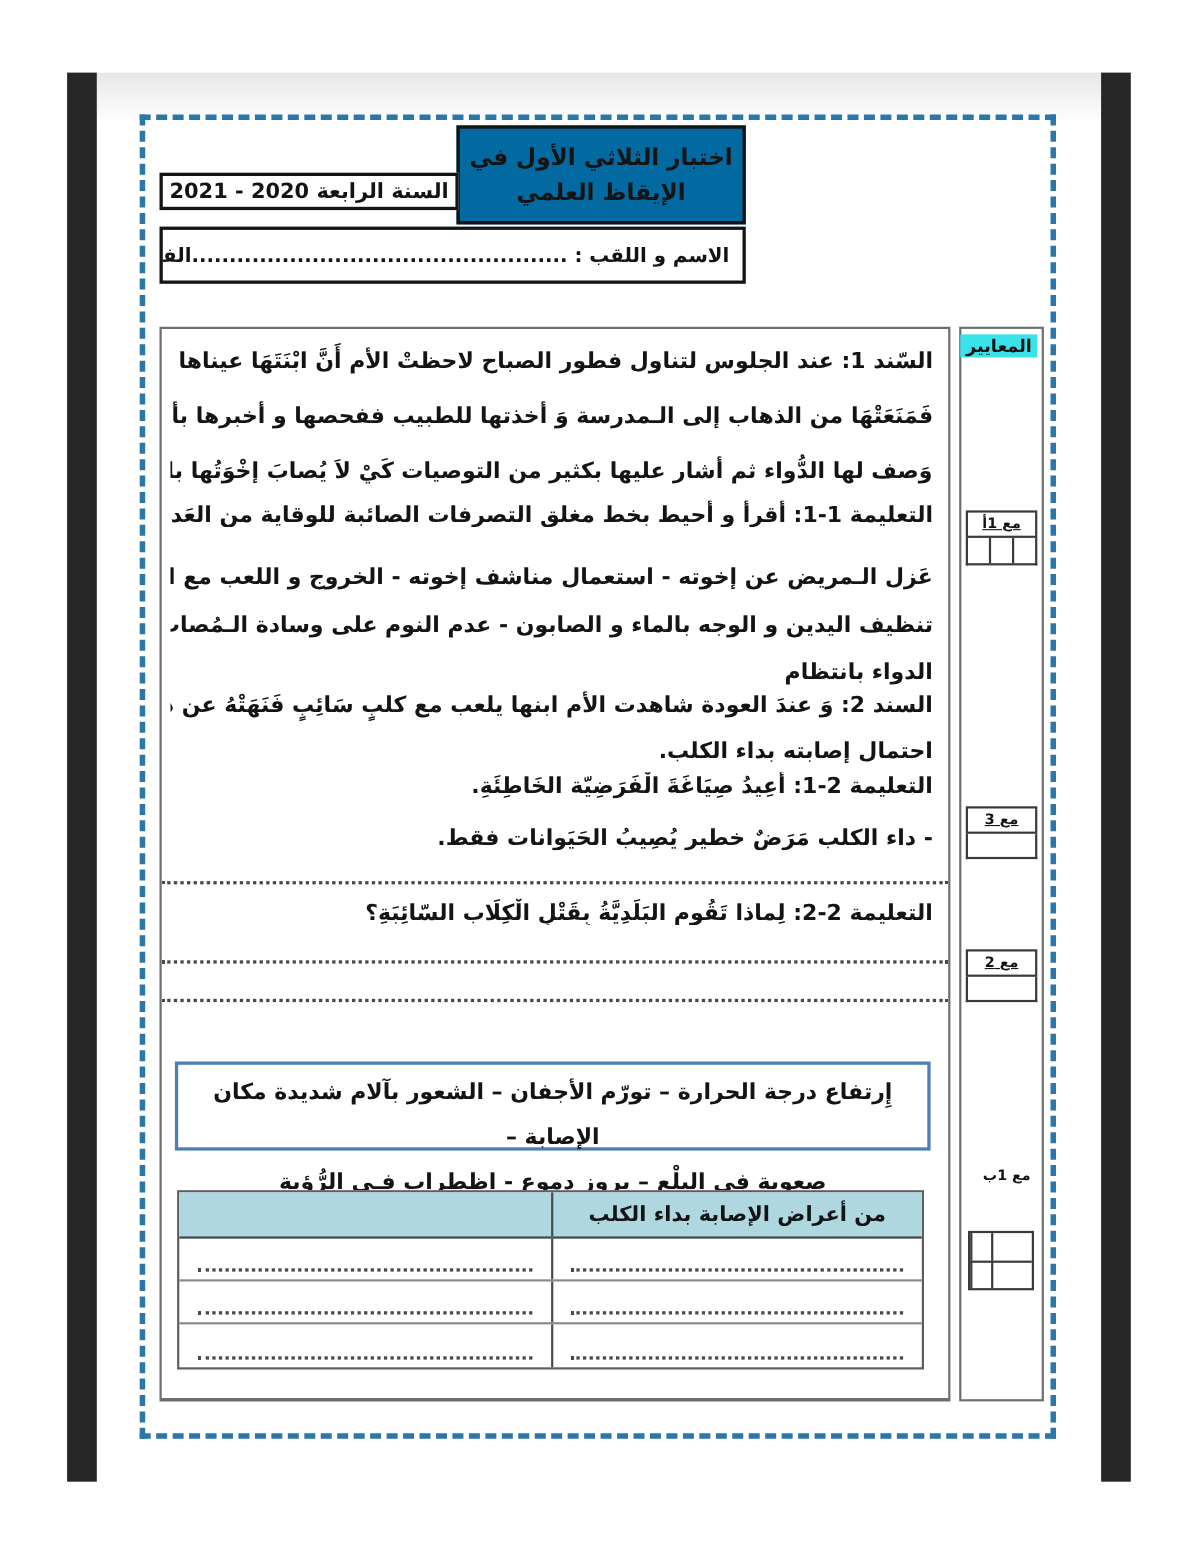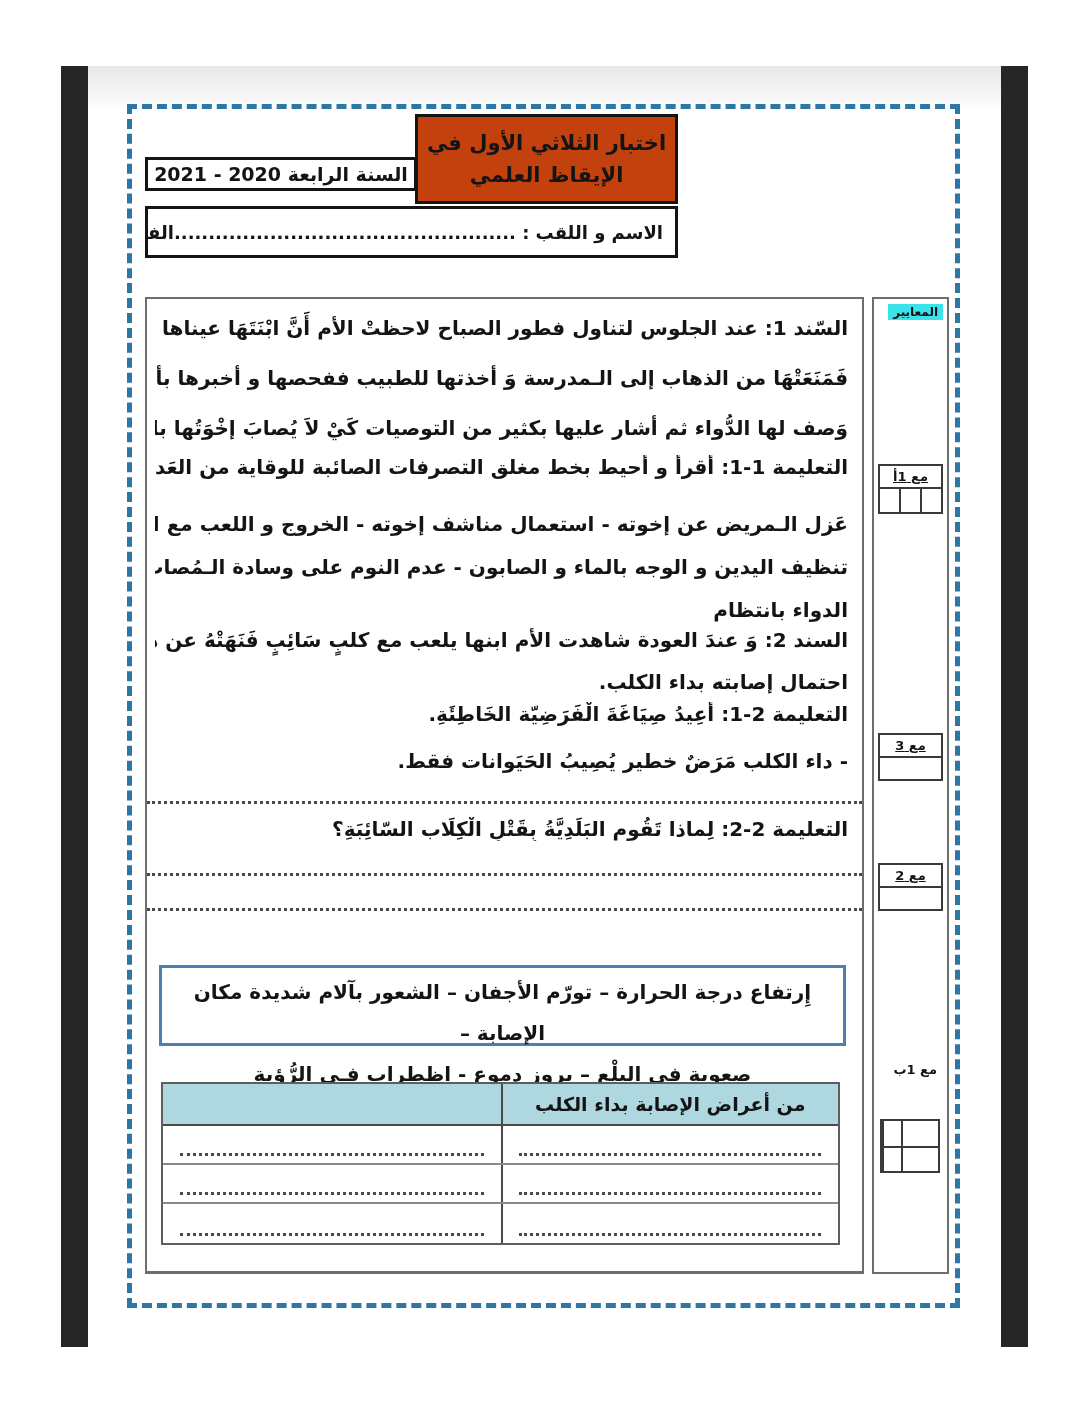--- a/index.html
+++ b/index.html
@@ -8,21 +8,21 @@
   
   .photo-shade{position:absolute;left:88px;top:66px;width:914px;height:46px;
                background:linear-gradient(#e7e7e7,#ffffff);}
   .photo-bar{position:absolute;top:66px;width:27px;height:1281px;background:#262626;}
   .photo-bar.left{left:61px;}
   .photo-bar.right{left:1001px;}
   
   .dashed-frame{position:absolute;left:127px;top:104px;width:833px;height:1204px;
                 border:5px dashed #2d76a8;box-sizing:border-box;}
   
-  .title-box{position:absolute;left:415px;top:114px;width:263px;height:90px;background:#c2410c;
+  .title-box{position:absolute;left:415px;top:114px;width:263px;height:90px;background:#0369a1;
              border:3px solid #141414;box-sizing:border-box;display:flex;flex-direction:column;
              justify-content:center;gap:8px;text-align:center;font-weight:700;font-size:21px;direction:rtl;}
   .year-box{position:absolute;left:145px;top:157px;width:272px;height:34px;background:#fff;
             border:3px solid #141414;box-sizing:border-box;display:flex;align-items:center;
             justify-content:center;font-weight:700;font-size:19px;direction:rtl;}
   .name-box{position:absolute;left:145px;top:206px;width:533px;height:52px;background:#fff;
             border:3px solid #141414;box-sizing:border-box;direction:rtl;display:flex;align-items:center;
             padding:0 12px;font-weight:700;font-size:18px;white-space:nowrap;overflow:hidden;}
   
   .content-box{position:absolute;left:145px;top:297px;width:719px;height:977px;background:#fff;
@@ -52,21 +52,21 @@
   .t-hcell{width:50%;display:flex;align-items:center;justify-content:center;font-weight:700;font-size:19px;}
   .t-row{display:flex;height:39px;border-bottom:2px solid #8a8a8a;box-sizing:border-box;}
   .t-row:last-child{border-bottom:none;}
   .t-cell{width:50%;position:relative;}
   .t-hcell:first-child,.t-cell:first-child{border-left:2px solid #4a4a4a;box-sizing:border-box;}
   .cell-dots{position:absolute;bottom:7px;left:5%;right:5%;height:0;border-bottom:3px dotted #4a4a4a;}
   
   .criteria-col{position:absolute;left:872px;top:297px;width:77px;height:977px;background:#fff;
                 border:2px solid #6e6e6e;box-sizing:border-box;direction:rtl;}
   .crit-title{position:absolute;top:5px;right:4px;background:#3ae2ea;padding:1px 5px;
-              font-weight:700;font-size:12px;}
+              font-weight:700;font-size:16px;}
   .score{position:absolute;right:4px;width:65px;box-sizing:border-box;text-decoration:underline;}
   .score-head{height:25px;border:2px solid #3a3a3a;box-sizing:border-box;text-align:center;
               font-size:13px;font-weight:700;line-height:21px;background:#fff;}
   .score-cells{display:flex;height:25px;border:2px solid #3a3a3a;border-top:none;box-sizing:border-box;}
   .score-cells .c{flex:1;border-left:2px solid #3a3a3a;box-sizing:border-box;}
   .score-cells .c:last-child{border-left:none;}
   .score-empty{height:23px;border:2px solid #3a3a3a;border-top:none;box-sizing:border-box;}
   .s-1a{top:165px;} .s-3{top:434px;border-radius:11px;} .s-2{top:564px;}
   .lbl-1b{position:absolute;top:763px;right:10px;font-size:13px;font-weight:700;}
   .grid-1b{position:absolute;top:820px;right:7px;width:60px;height:54px;border:2px solid #3a3a3a;

